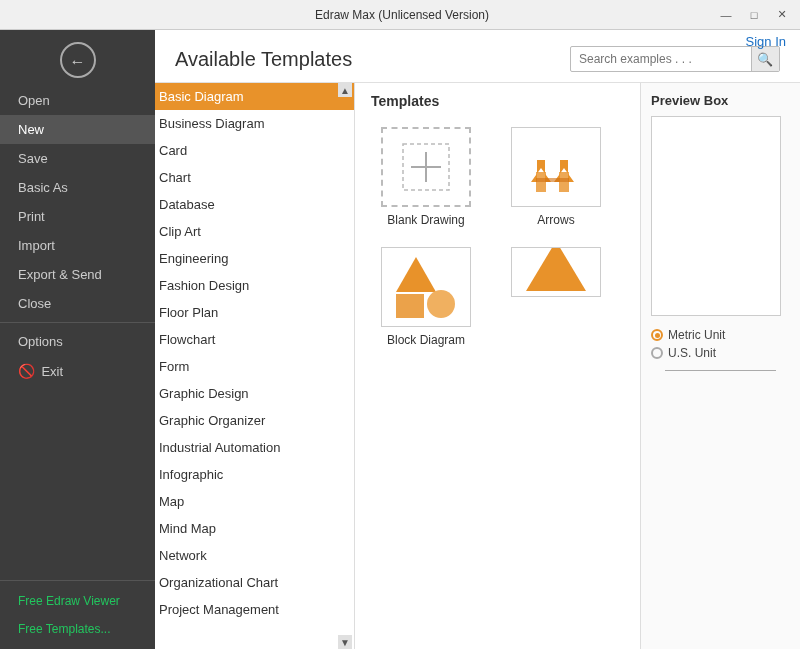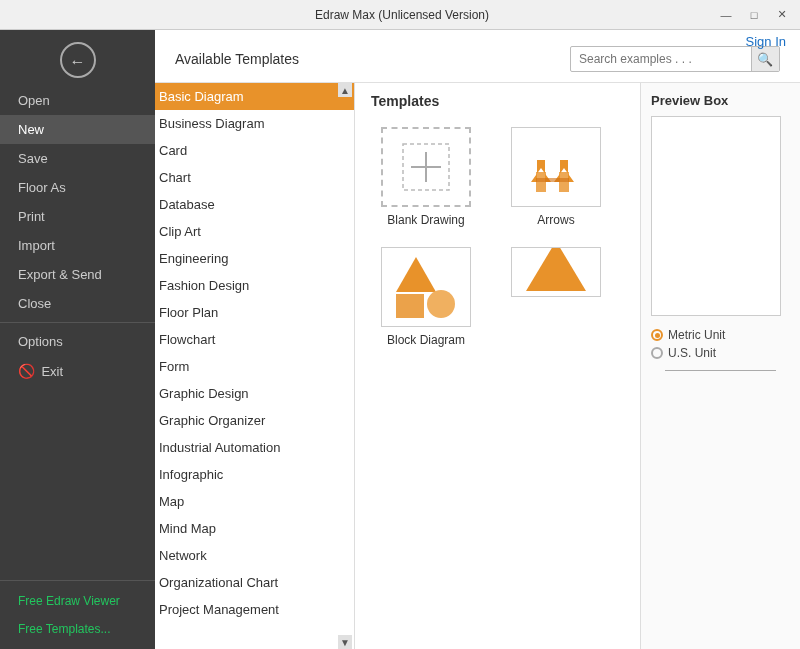--- a/index.html
+++ b/index.html
@@ -67,21 +67,21 @@
       flex-direction: column;
       overflow: hidden;
     }
     .main-header {
       padding: 16px 20px 10px 20px;
       display: flex;
       align-items: center;
       justify-content: space-between;
       border-bottom: 1px solid #e0e0e0;
     }
-    .main-title { font-size: 14px; font-weight: 300; color: #333; }
+    .main-title { font-size: 20px; font-weight: 300; color: #333; }
     .search-box {
       display: flex;
       align-items: center;
       border: 1px solid #bbb;
       border-radius: 2px;
       overflow: hidden;
       height: 26px;
     }
     .search-input {
       border: none; outline: none;
@@ -240,21 +240,21 @@
   <div class="app-body">
 
     <div class="sidebar">
       <div class="sidebar-top">
         <div class="back-btn">←</div>
       </div>
       <div class="sidebar-menu">
         <div class="sidebar-item">Open</div>
         <div class="sidebar-item active">New</div>
         <div class="sidebar-item">Save</div>
-        <div class="sidebar-item">Floor As</div>
+        <div class="sidebar-item">Basic As</div>
         <div class="sidebar-item">Print</div>
         <div class="sidebar-item">Import</div>
         <div class="sidebar-item">Export &amp; Send</div>
         <div class="sidebar-item">Close</div>
         <div class="sidebar-divider"></div>
         <div class="sidebar-item">Options</div>
         <div class="sidebar-item exit">
           <span class="exit-icon">🚫</span>
           <span>Exit</span>
         </div>

